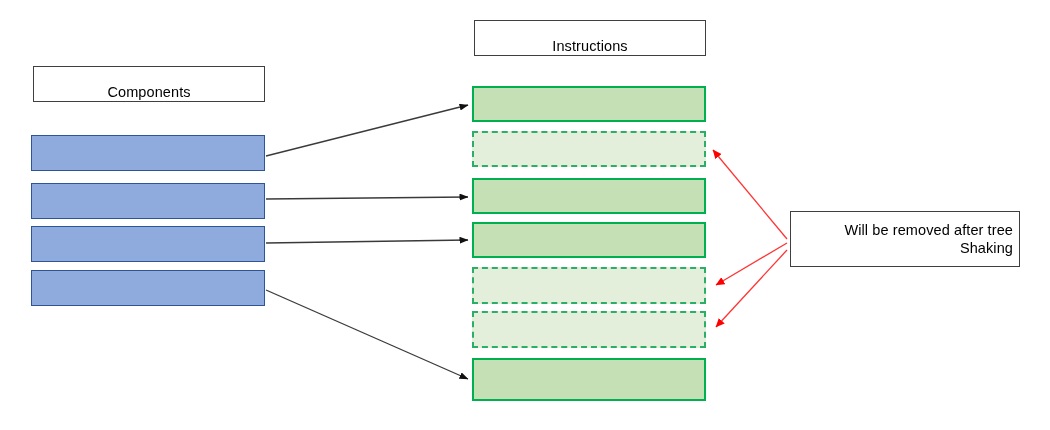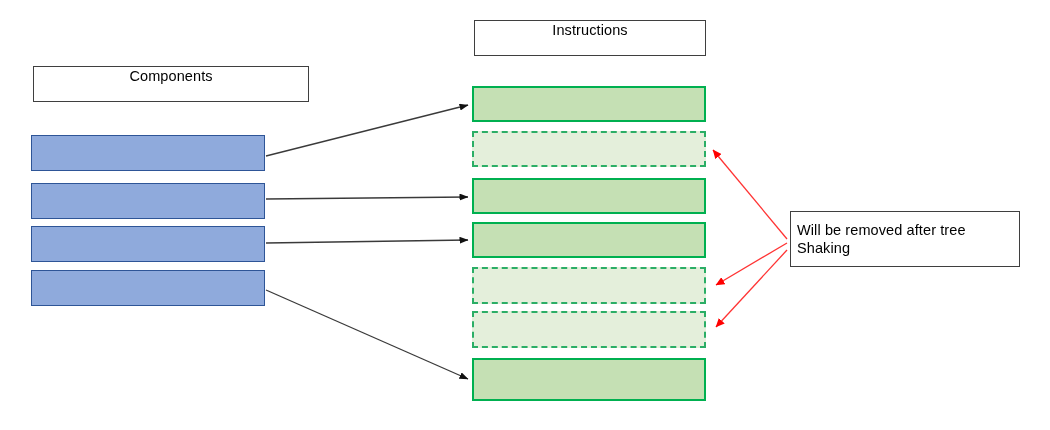--- a/index.html
+++ b/index.html
@@ -16,29 +16,29 @@
     height: 430px;
     background: #ffffff;
     overflow: hidden;
   }
   .label-box {
     position: absolute;
     box-sizing: border-box;
     border: 1px solid #3f3f3f;
     background: #ffffff;
     display: flex;
-    align-items: flex-start;
+    align-items: flex-end;
     justify-content: center;
     text-align: center;
     color: #000000;
     font-size: 14.5px;
     line-height: 1.25;
     letter-spacing: 0.1px;
   }
-  #components-label { left: 33px; top: 66px; width: 276px; height: 36px; }
+  #components-label { left: 33px; top: 66px; width: 232px; height: 36px; }
   #instructions-label { left: 474px; top: 20px; width: 232px; height: 36px; }
   #note-box {
     left: 790px; top: 211px; width: 230px; height: 56px;
     flex-direction: column;
     padding: 0 6px;
   }
   #note-box span { display: block; }
 
   .component-bar {
     position: absolute;

